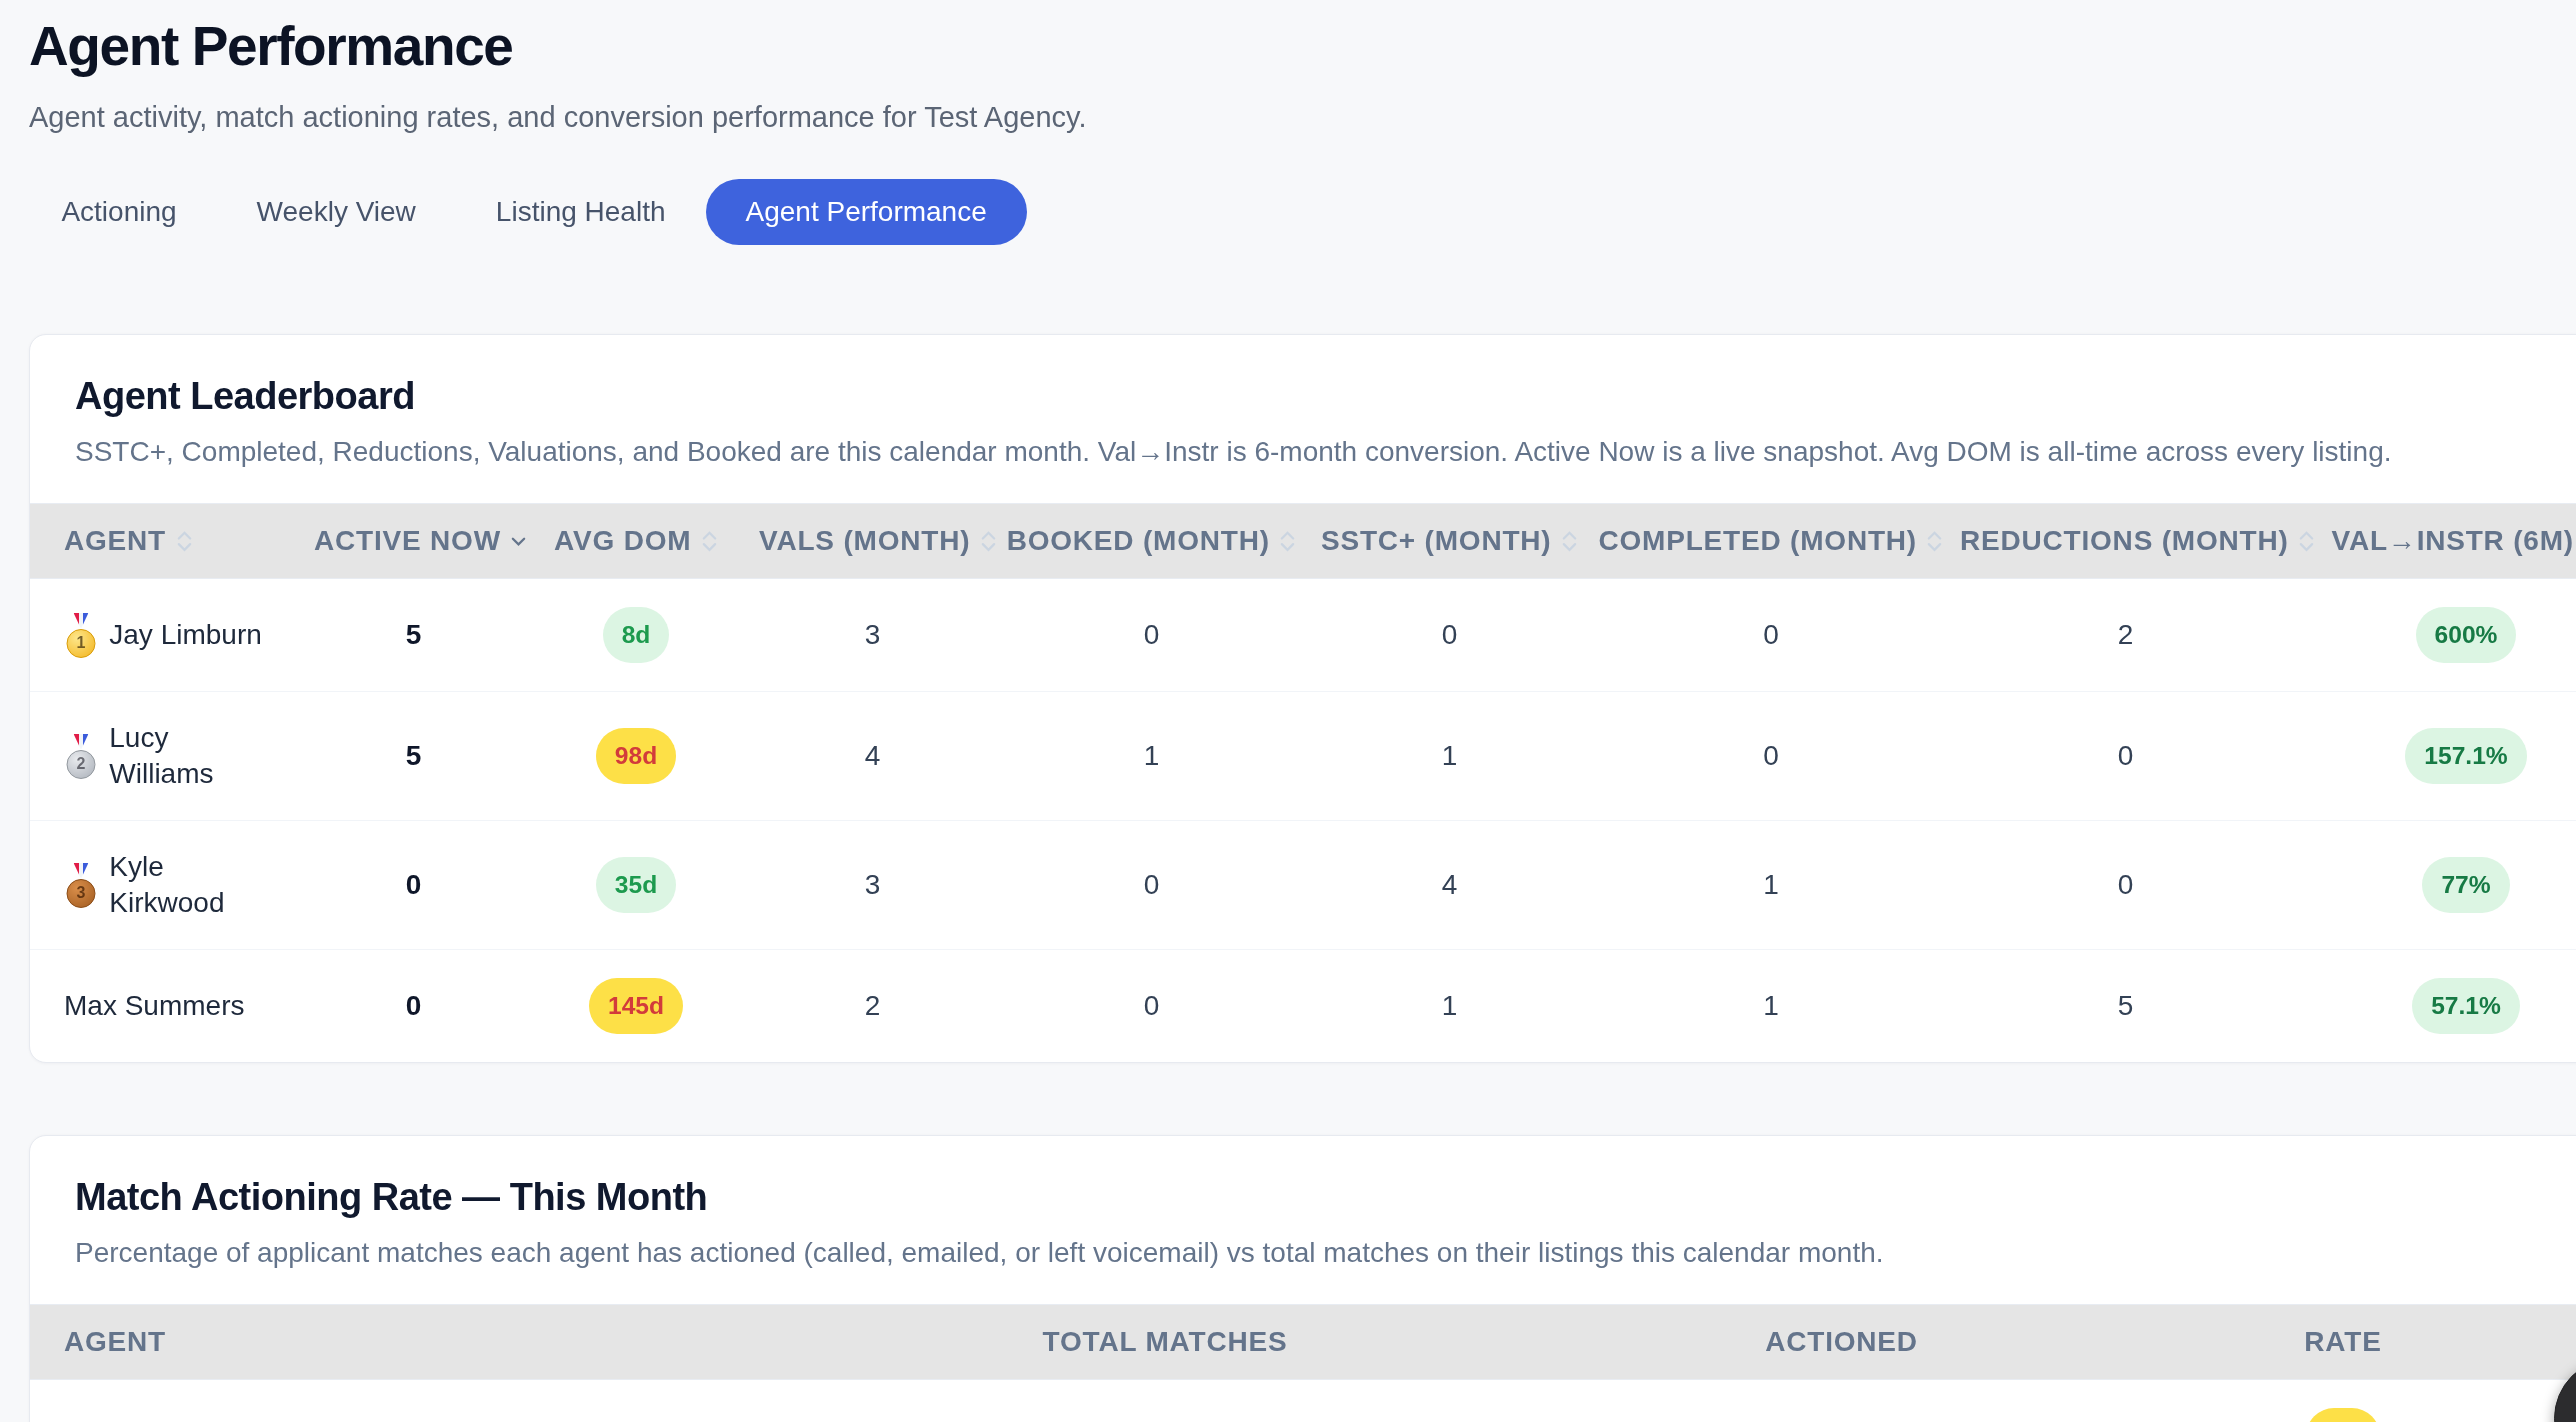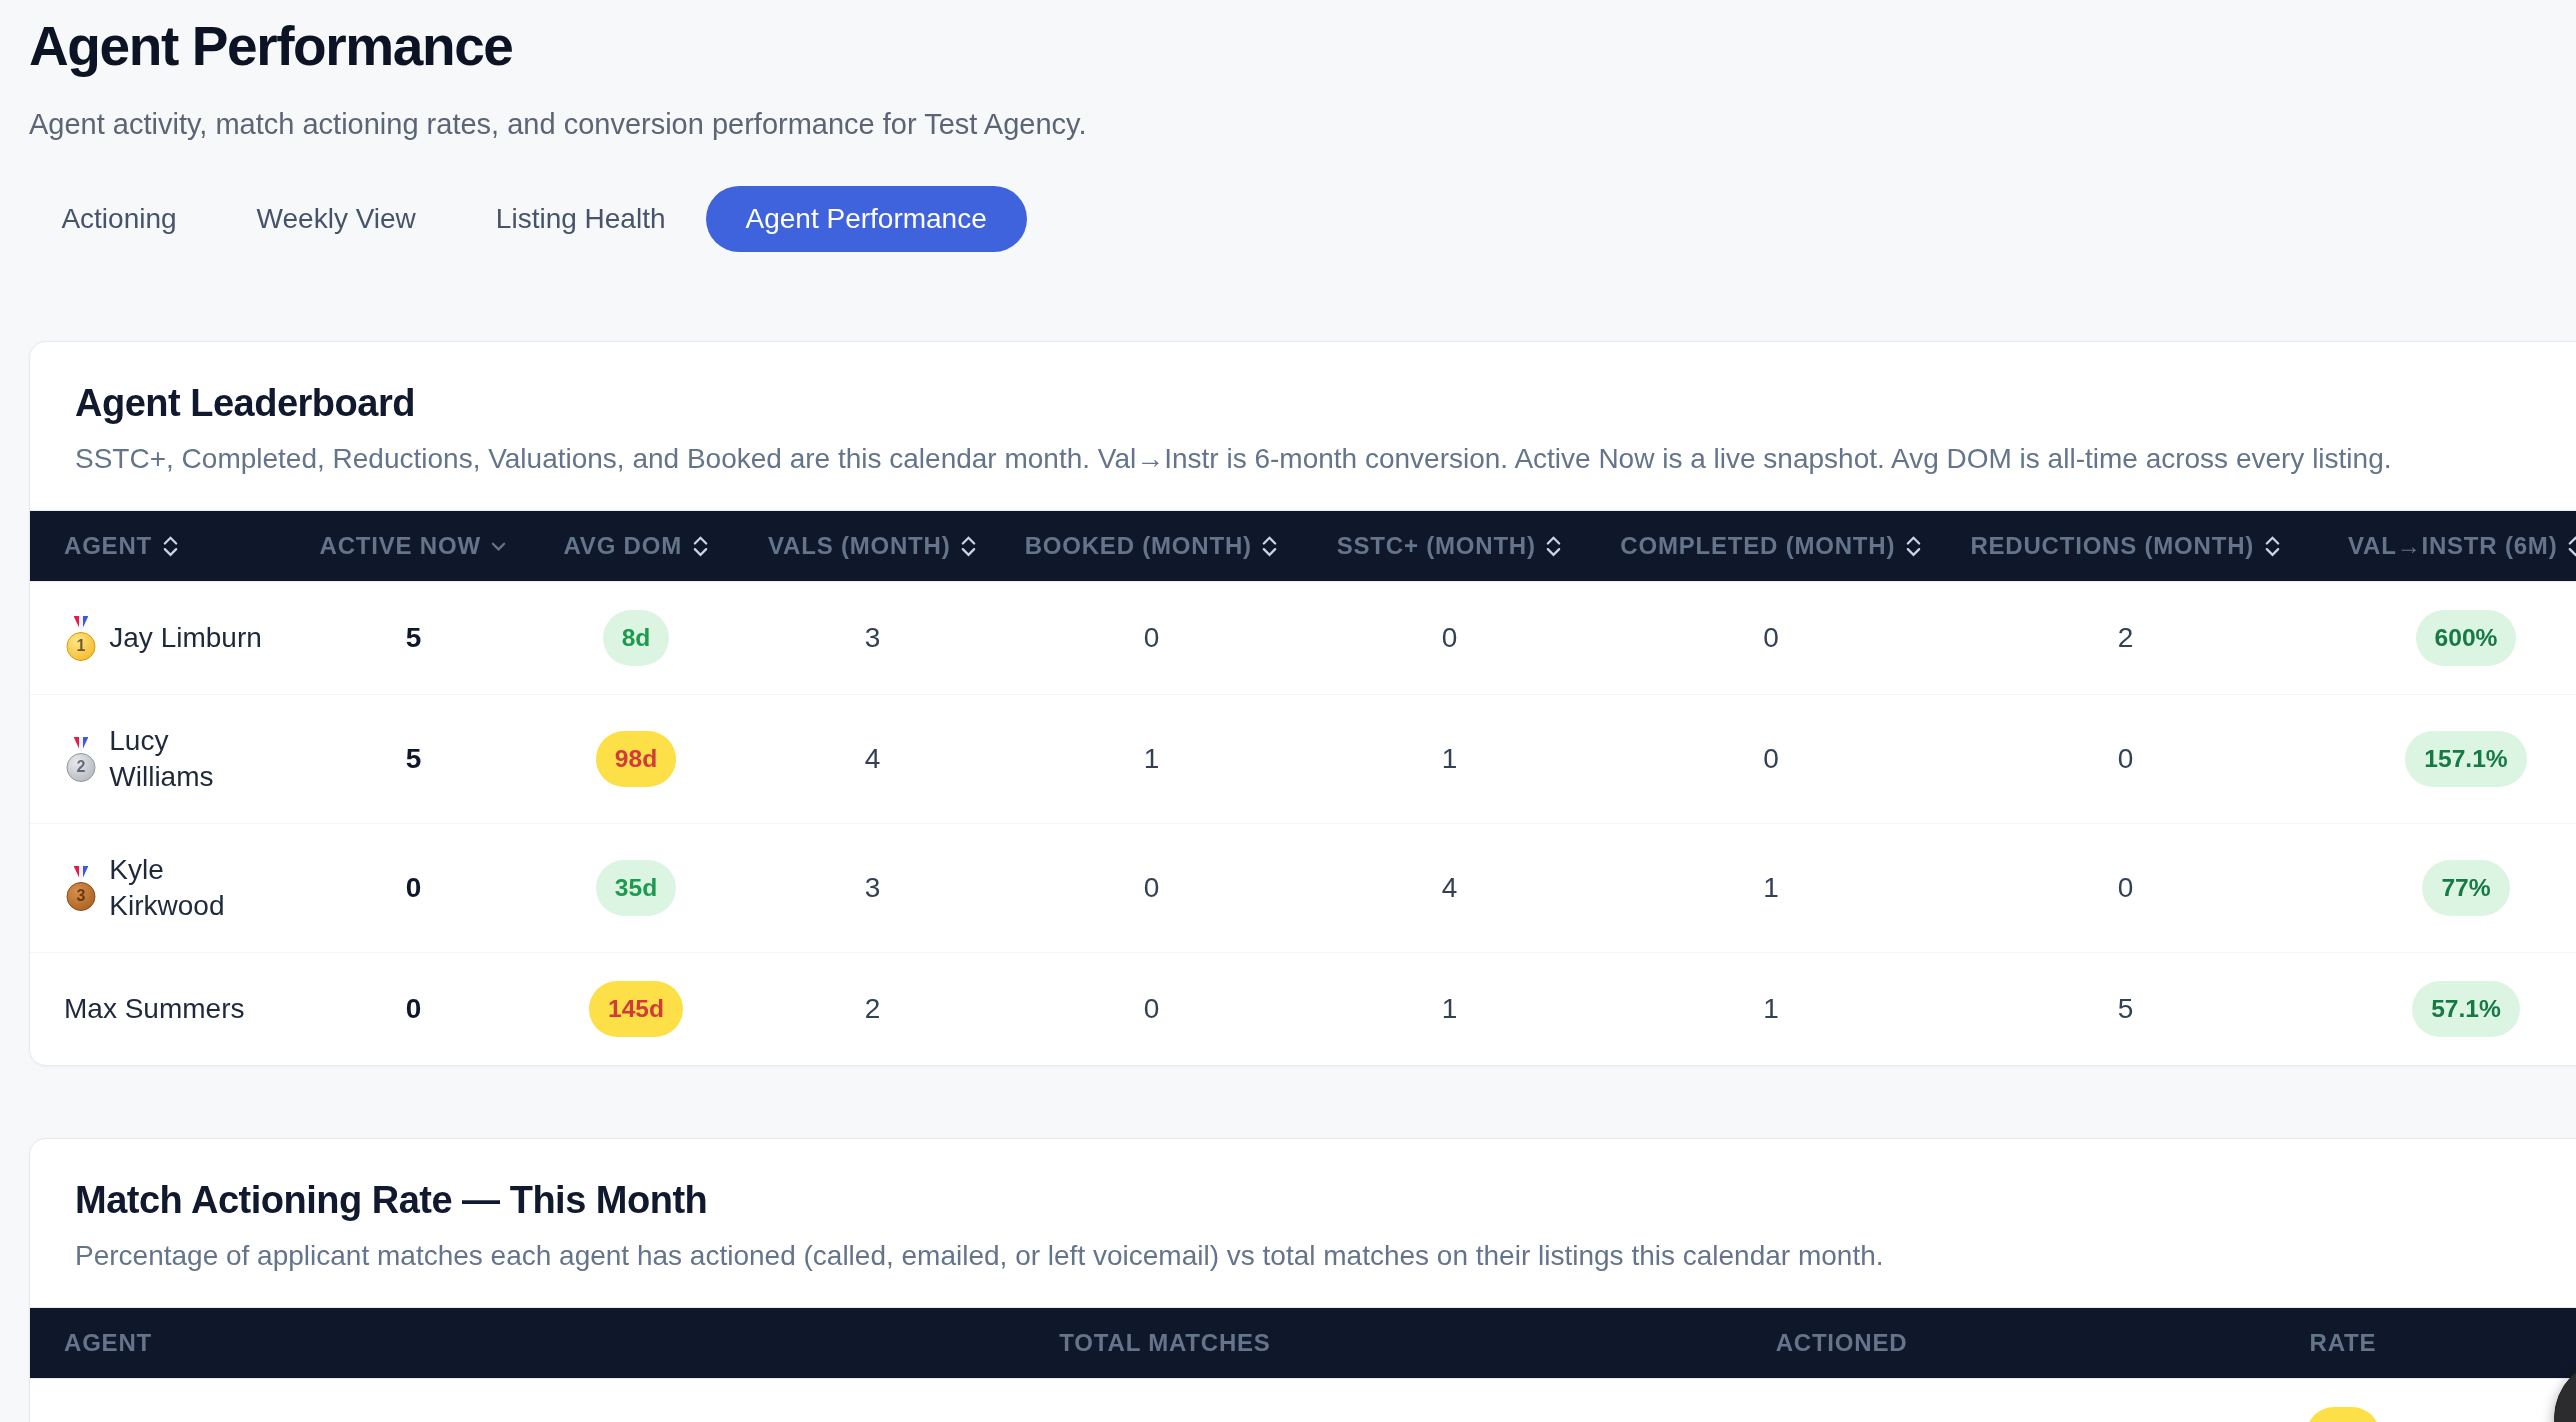--- a/index.html
+++ b/index.html
@@ -11,21 +11,21 @@
     position:relative;
   }
   .page { padding:13.2px 0 0 29px; }
 
   
   .page-title {
     font-size:55px; font-weight:800; letter-spacing:-1.4px; color:#0c1324;
     line-height:66px;
   }
   .page-subtitle {
-    margin-top:25px; font-size:29px; color:#5b6575; line-height:40px;
+    margin-top:18px; font-size:29px; color:#5b6575; line-height:40px;
   }
 
   
   .tabs { display:flex; align-items:center; margin-top:42px; margin-left:-7.6px; }
   .tab {
     font-size:28px; font-weight:500; color:#46536a;
     padding:17px 40px; border-radius:945px; cursor:pointer; white-space:nowrap;
   }
   .tab.active { background:#3e63dd; color:#ffffff; font-weight:500; }
 
@@ -35,22 +35,22 @@
     box-shadow:0 0.9px 2.8px rgba(15,23,42,0.04);
     width:2610px; margin-top:89px; overflow:hidden;
   }
   .card-head { padding:40px 45px 0 45px; }
   .card-title { font-size:38px; font-weight:700; letter-spacing:-0.5px; color:#10192e; }
   .card-desc { margin-top:15px; font-size:28px; color:#64748b; line-height:38px; }
 
   
   table { border-collapse:collapse; table-layout:fixed; width:2610px; margin-top:32px; }
   thead th {
-    background:#0f172a; border-top:0.9px solid #e8ecf2; border-bottom:0.9px solid #e8ecf2;
-    font-size:24px; font-weight:600; letter-spacing:0.8px; color:#64748b;
+    background:#e5e5e5; border-top:0.9px solid #e8ecf2; border-bottom:0.9px solid #e8ecf2;
+    font-size:28px; font-weight:600; letter-spacing:0.8px; color:#64748b;
     text-transform:uppercase; padding:21px 0; text-align:center; white-space:nowrap;
   }
   thead th .th-inner { display:inline-flex; align-items:center; gap:9.5px; justify-content:center; }
   thead th.col-agent { text-align:left; padding-left:34px; }
   tbody td {
     font-size:28px; color:#334155; text-align:center; padding:28px 0;
     border-top:0.9px solid #f1f4f8; vertical-align:middle; line-height:36px;
   }
   tbody tr:first-child td { border-top:none; }
   tbody td.col-agent { text-align:left; padding-left:34px; color:#1e293b; }

